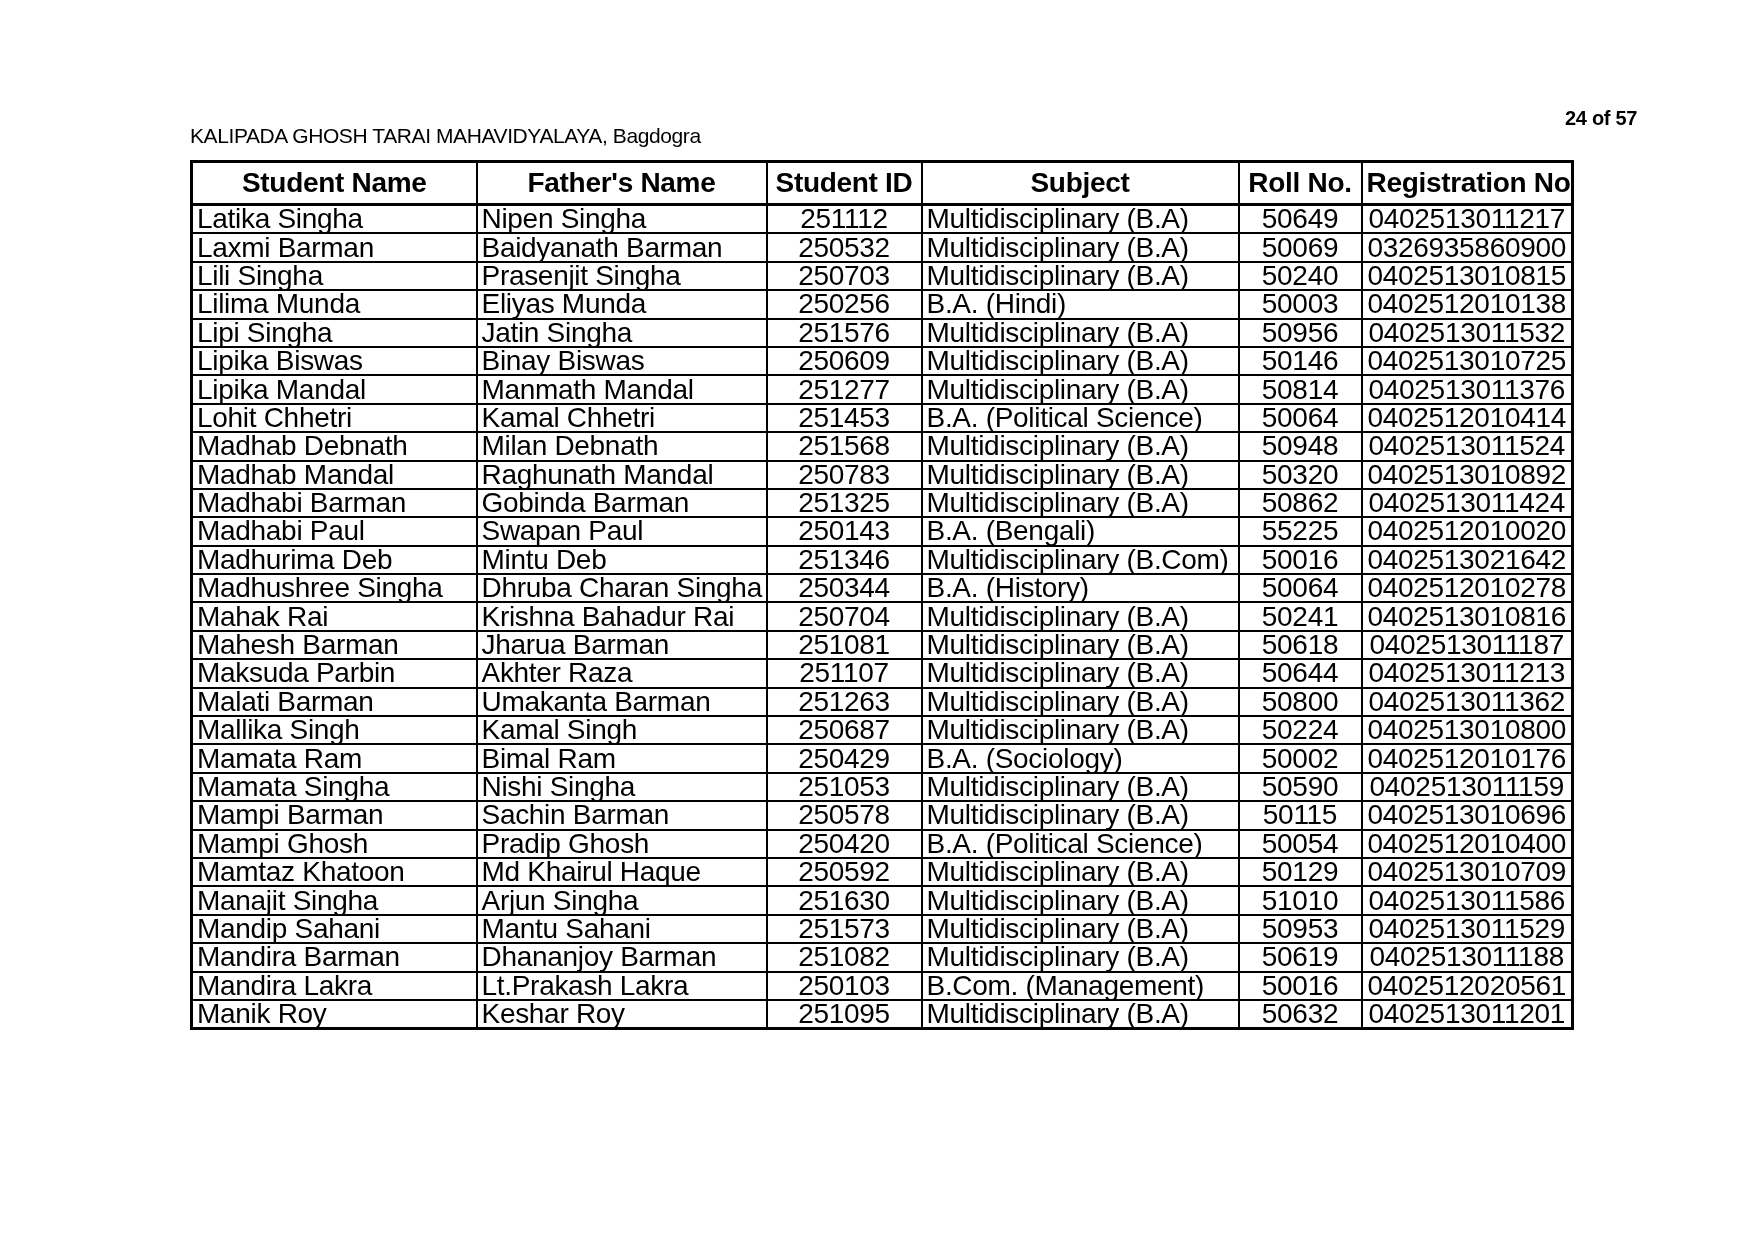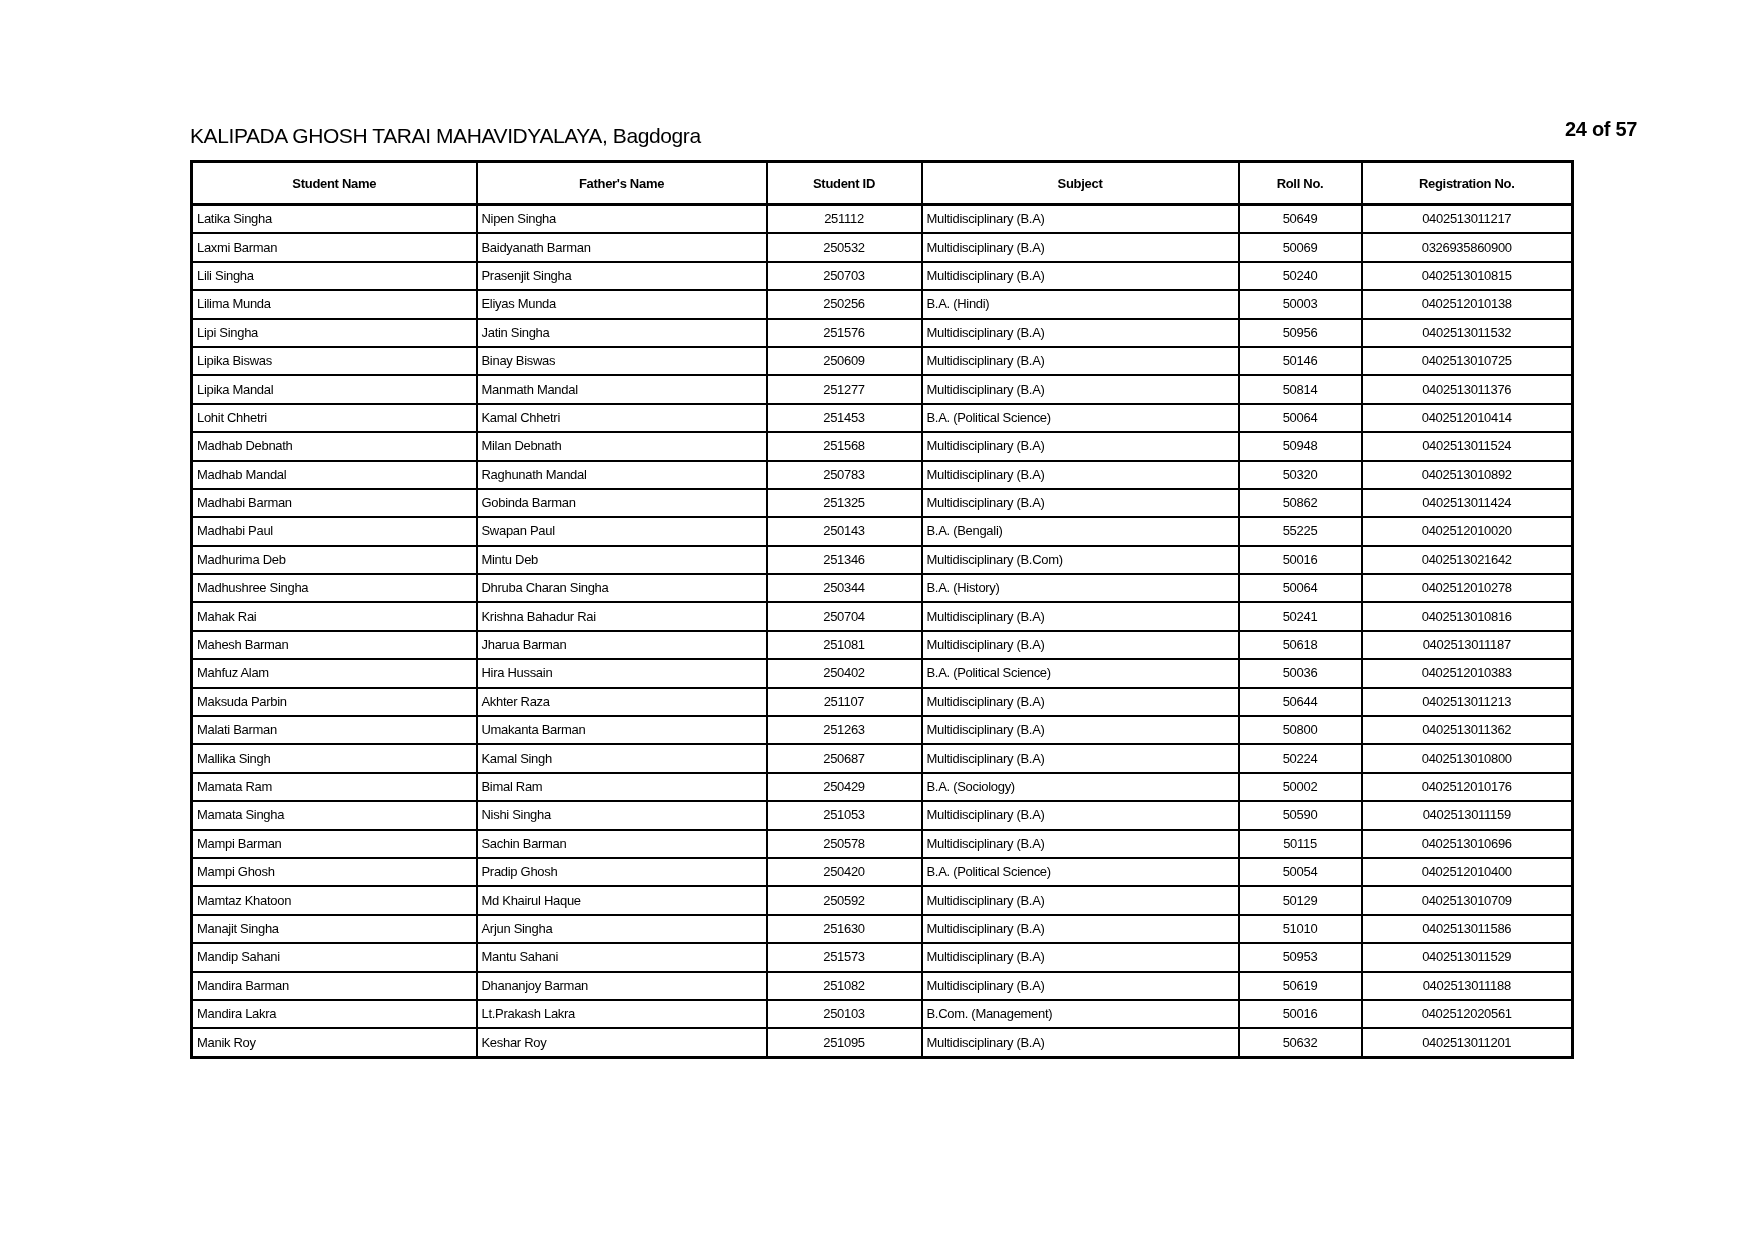--- a/index.html
+++ b/index.html
@@ -11,42 +11,42 @@
     width: 1754px;
     height: 1240px;
     position: relative;
     overflow: hidden;
     font-family: "Liberation Sans", "DejaVu Sans", sans-serif;
     color: #000;
   }
   .page-number {
     position: absolute;
     left: 1565px;
-    top: 118px;
+    top: 107px;
     font-size: 20px;
     font-weight: bold;
     letter-spacing: -0.3px;
   }
   .doc-title {
     position: absolute;
     left: 190px;
     width: 1380px;
     top: 124px;
     text-align: left;
     font-size: 21px;
     letter-spacing: -0.4px;
   }
   table.roster {
     position: absolute;
     left: 190px;
     top: 160px;
     width: 1381px;
     border-collapse: collapse;
     table-layout: fixed;
-    font-size: 13px;
+    font-size: 28px;
     letter-spacing: -0.3px;
   }
   table.roster th, table.roster td {
     border: 2px solid #000;
     padding: 0 4px;
     white-space: nowrap;
     overflow: hidden;
   }
   table.roster th {
     height: 40px;
@@ -219,28 +219,20 @@
       </tr>
       <tr>
         <td class="c-left">Mahesh Barman</td>
         <td class="c-left">Jharua Barman</td>
         <td class="c-center">251081</td>
         <td class="c-left">Multidisciplinary (B.A)</td>
         <td class="c-center">50618</td>
         <td class="c-center">0402513011187</td>
       </tr>
       <tr>
-        <td class="c-left">Mahfuz Alam</td>
-        <td class="c-left">Hira Hussain</td>
-        <td class="c-center">250402</td>
-        <td class="c-left">B.A. (Political Science)</td>
-        <td class="c-center">50036</td>
-        <td class="c-center">0402512010383</td>
-      </tr>
-      <tr>
         <td class="c-left">Maksuda Parbin</td>
         <td class="c-left">Akhter Raza</td>
         <td class="c-center">251107</td>
         <td class="c-left">Multidisciplinary (B.A)</td>
         <td class="c-center">50644</td>
         <td class="c-center">0402513011213</td>
       </tr>
       <tr>
         <td class="c-left">Malati Barman</td>
         <td class="c-left">Umakanta Barman</td>

